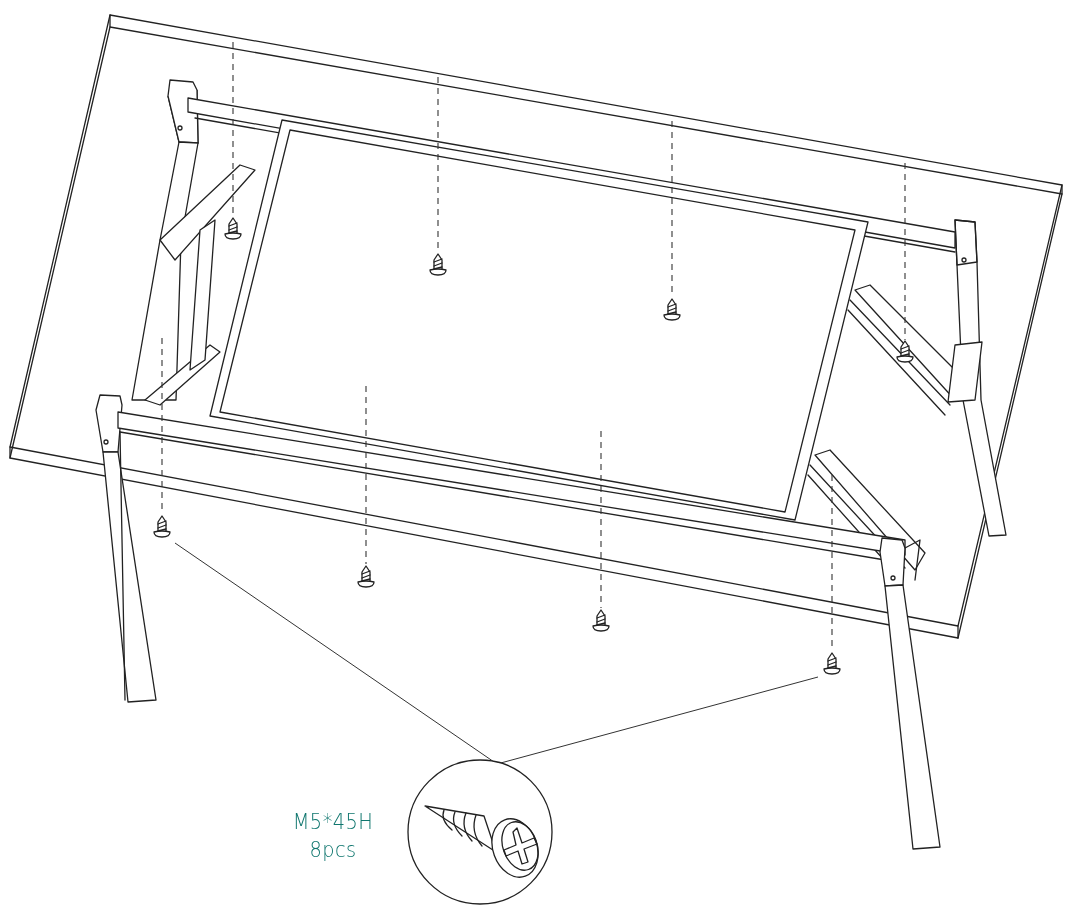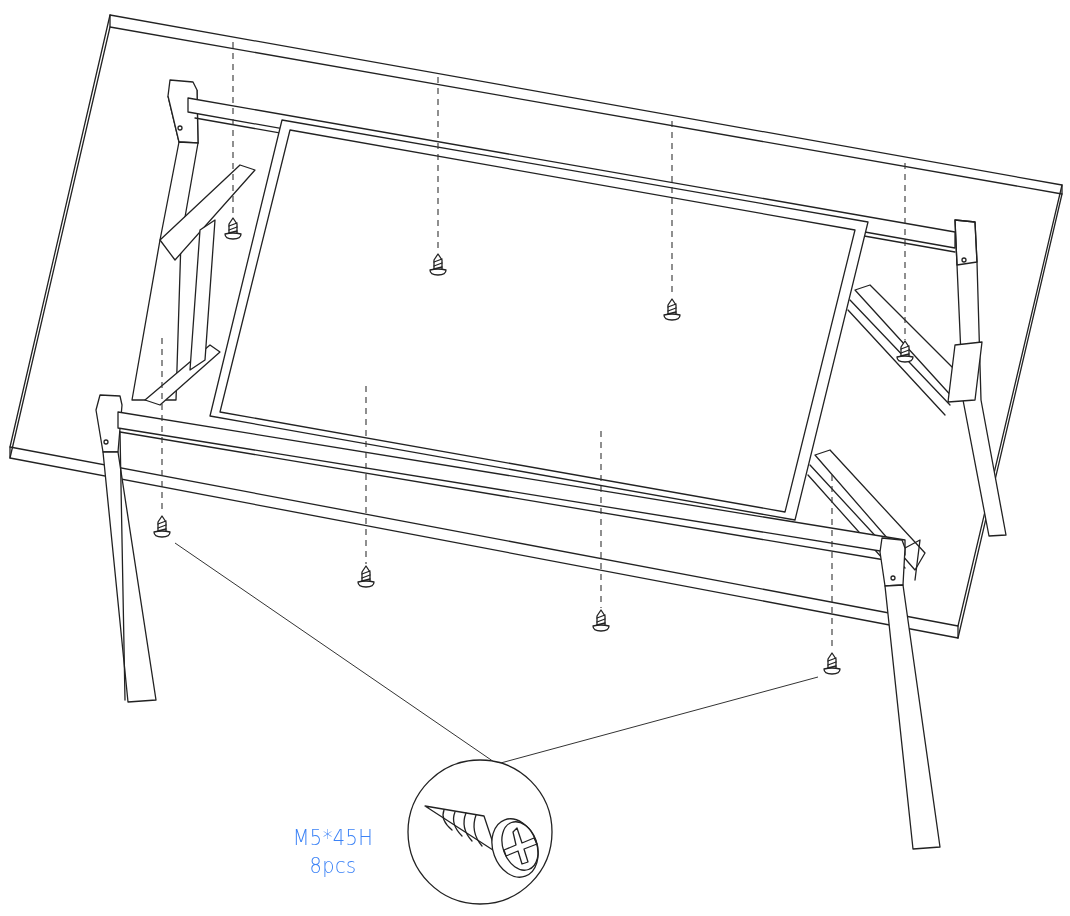--- a/index.html
+++ b/index.html
@@ -3,21 +3,21 @@
   <meta charset="utf-8">
   <style>
     html, body { margin: 0; padding: 0; background: #ffffff; }
     body { width: 1070px; height: 916px; position: relative; overflow: hidden; font-family: "DejaVu Sans", sans-serif; }
     #diagram { position: absolute; left: 0; top: 0; width: 1070px; height: 916px; }
     .ln { fill: none; stroke: #222; stroke-width: 1.3; stroke-linejoin: round; stroke-linecap: round; }
     .fill { fill: #fff; stroke: #222; stroke-width: 1.3; stroke-linejoin: round; }
     .dash { fill: none; stroke: #333; stroke-width: 1.1; stroke-dasharray: 6 5; }
     .lead { fill: none; stroke: #333; stroke-width: 1; }
     .part-label { position: absolute; left: 268px; top: 808px; width: 130px; text-align: center;
-      font-family: "DejaVu Sans", sans-serif; font-weight: 200; color: #3b82f6; font-size: 22px; line-height: 28px; letter-spacing: 0.5px; margin-top: 16px; }
+      font-family: "DejaVu Sans", sans-serif; font-weight: 200; color: #0f766e; font-size: 22px; line-height: 28px; letter-spacing: 0.5px; }
     .part-label div { transform: scaleX(0.88); }
   </style>
 </head>
 <body>
 
 <svg id="diagram" viewBox="0 0 1070 916" xmlns="http://www.w3.org/2000/svg">
   <defs>
     <g id="screw">
       <path class="fill" d="M0,-12 L4,-6 L4,4 L-4,4 L-4,-6 Z"></path>
       <path class="ln" d="M-4,-4 L4,-7 M-4,0 L4,-3 M-4,3 L4,1"></path>

